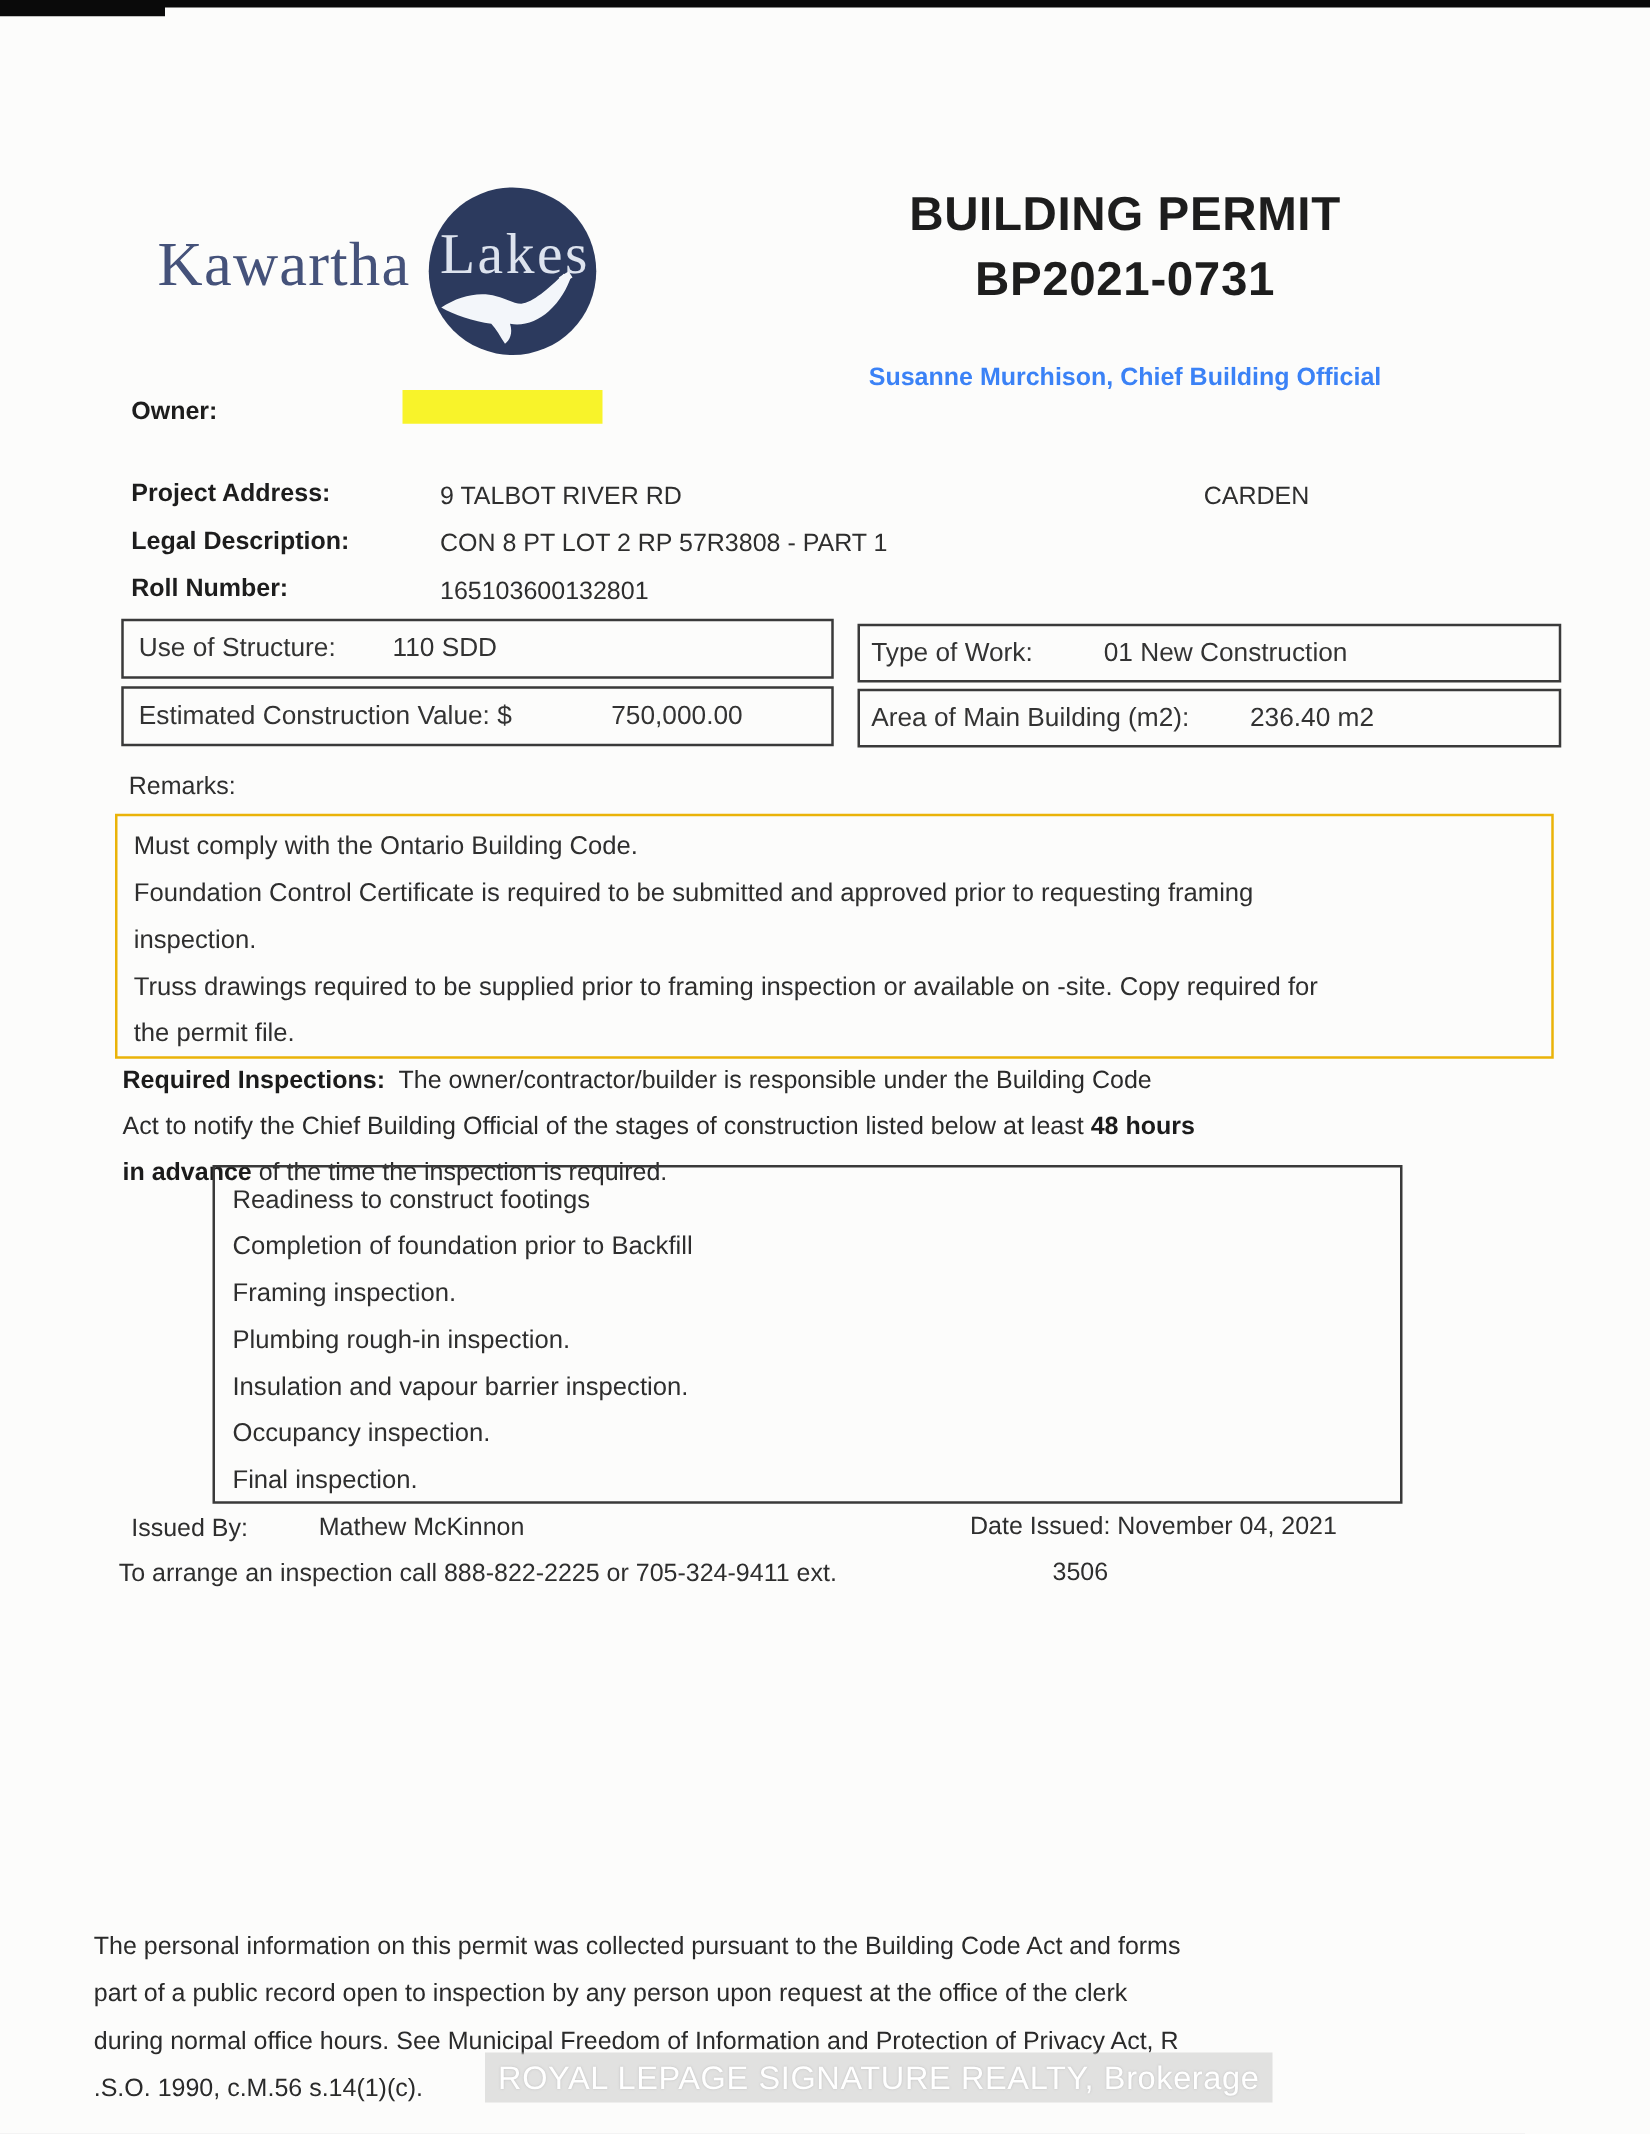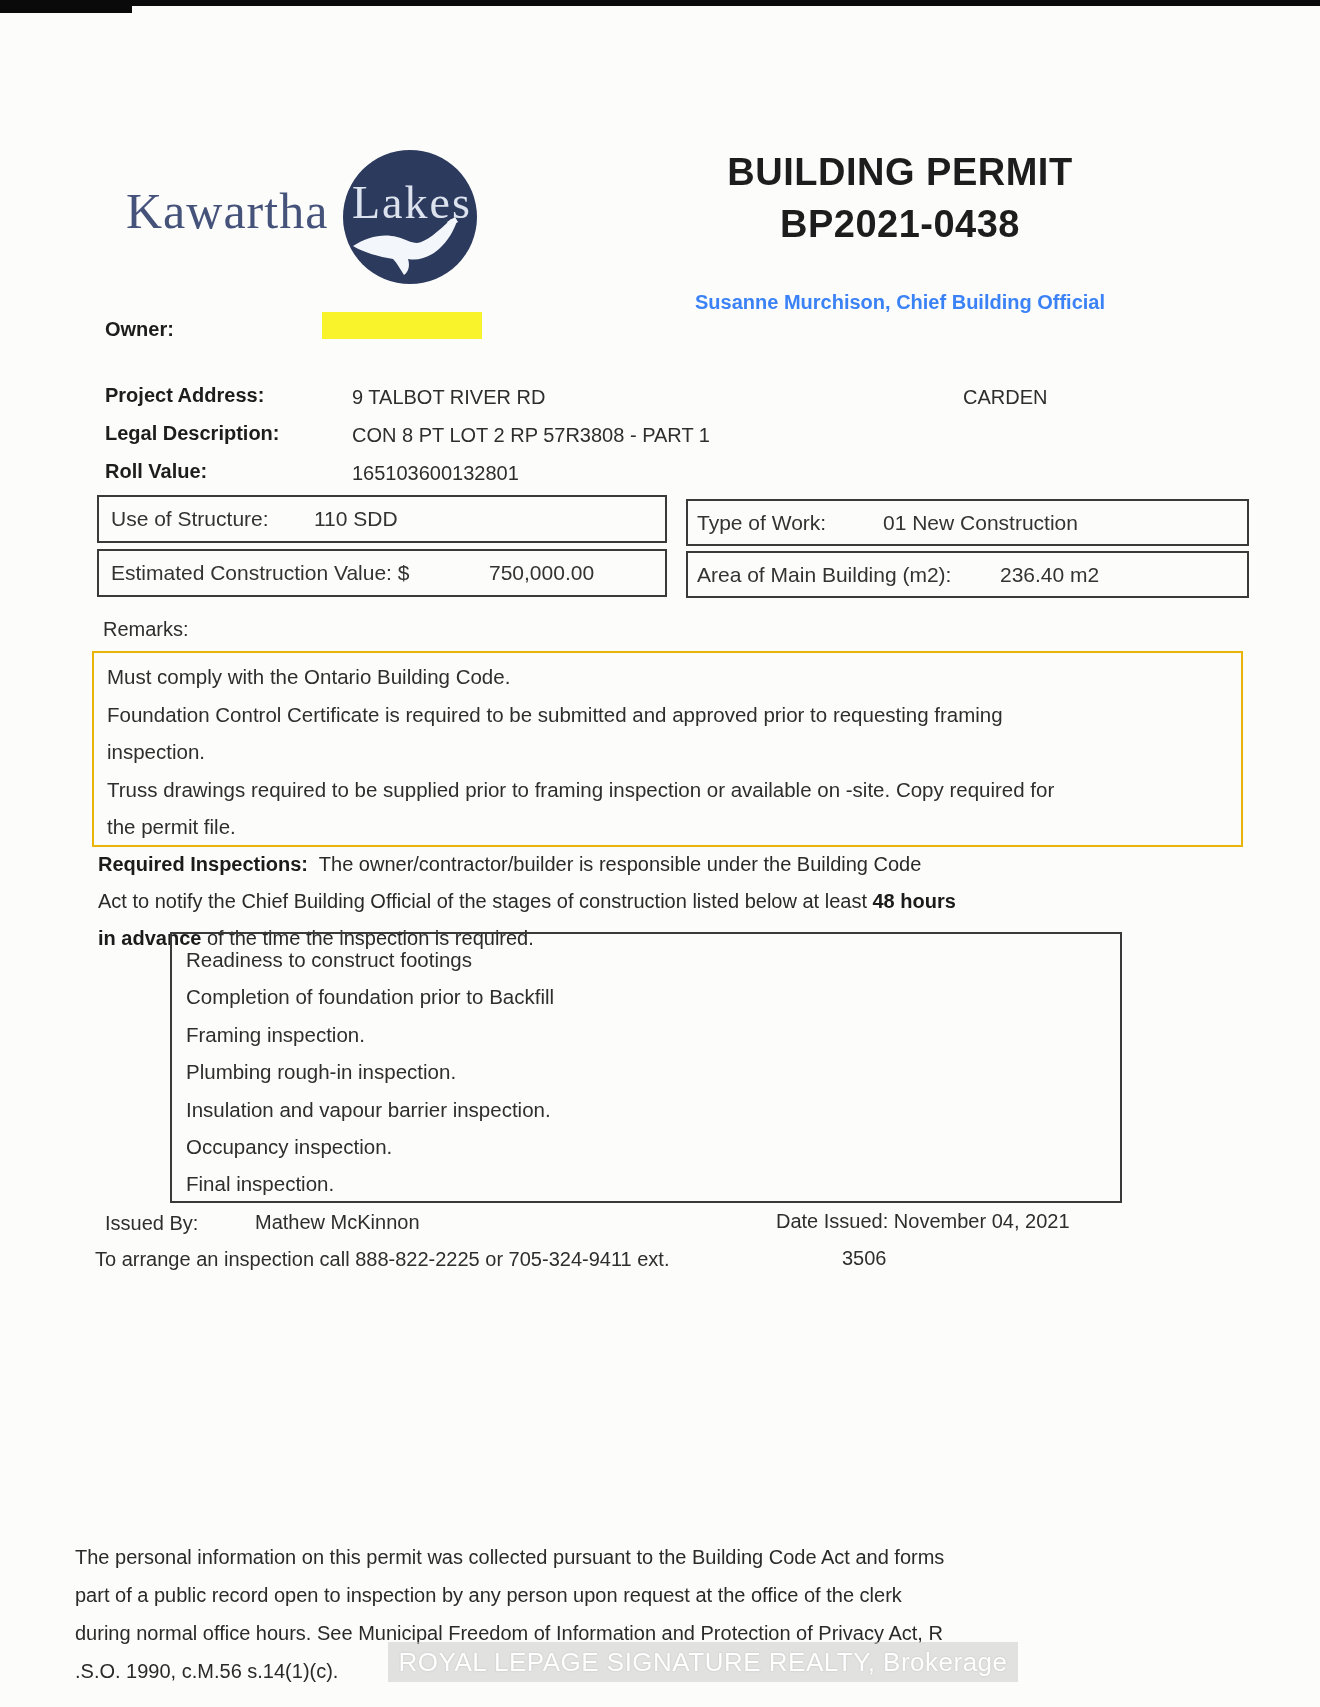--- a/index.html
+++ b/index.html
@@ -69,35 +69,35 @@
   <div class="abs logo-circle">
     <span class="logo-inside">Lakes</span>
     <svg class="logo-eagle" viewBox="0 0 118 60">
       <path fill="#f3f6fa" d="M2,30 C16,21 32,17 46,21 C54,23 60,27 66,27 C75,26 88,15 100,3 L106,5 C103,14 97,25 88,33 C79,41 68,45 57,43 C59,49 58,55 53,59 C49,53 46,47 42,43 C28,41 12,36 2,30 Z"></path>
       <path fill="#f3f6fa" d="M96,6 L104,1 L107,6 L100,10 Z"></path>
     </svg>
   </div>
 
   <div class="abs title-block">
     <div>BUILDING PERMIT</div>
-    <div>BP2021-0438</div>
+    <div>BP2021-0731</div>
   </div>
   <div class="abs official">Susanne Murchison, Chief Building Official</div>
 
   <div class="abs lbl" style="left:105px;top:318px;">Owner:</div>
   <div class="abs owner-highlight"></div>
 
   <div class="abs lbl" style="left:105px;top:384px;">Project Address:</div>
   <div class="abs val" style="left:352px;top:386px;">9  TALBOT RIVER RD</div>
   <div class="abs val" style="left:963px;top:386px;">CARDEN</div>
 
   <div class="abs lbl" style="left:105px;top:422px;">Legal Description:</div>
   <div class="abs val" style="left:352px;top:424px;">CON 8 PT LOT 2 RP 57R3808 - PART 1</div>
 
-  <div class="abs lbl" style="left:105px;top:460px;">Roll Value:</div>
+  <div class="abs lbl" style="left:105px;top:460px;">Roll Number:</div>
   <div class="abs val" style="left:352px;top:462px;">165103600132801</div>
 
   <div class="abs fieldbox" style="left:97px;top:495px;width:566px;height:44px;">
     <span class="bx-label" style="left:12px;">Use of Structure:</span>
     <span class="bx-value" style="left:215px;">110 SDD</span>
   </div>
 
   <div class="abs fieldbox" style="left:686px;top:499px;width:559px;height:43px;">
     <span class="bx-label" style="left:9px;">Type of Work:</span>
     <span class="bx-value" style="left:195px;">01 New Construction</span>

